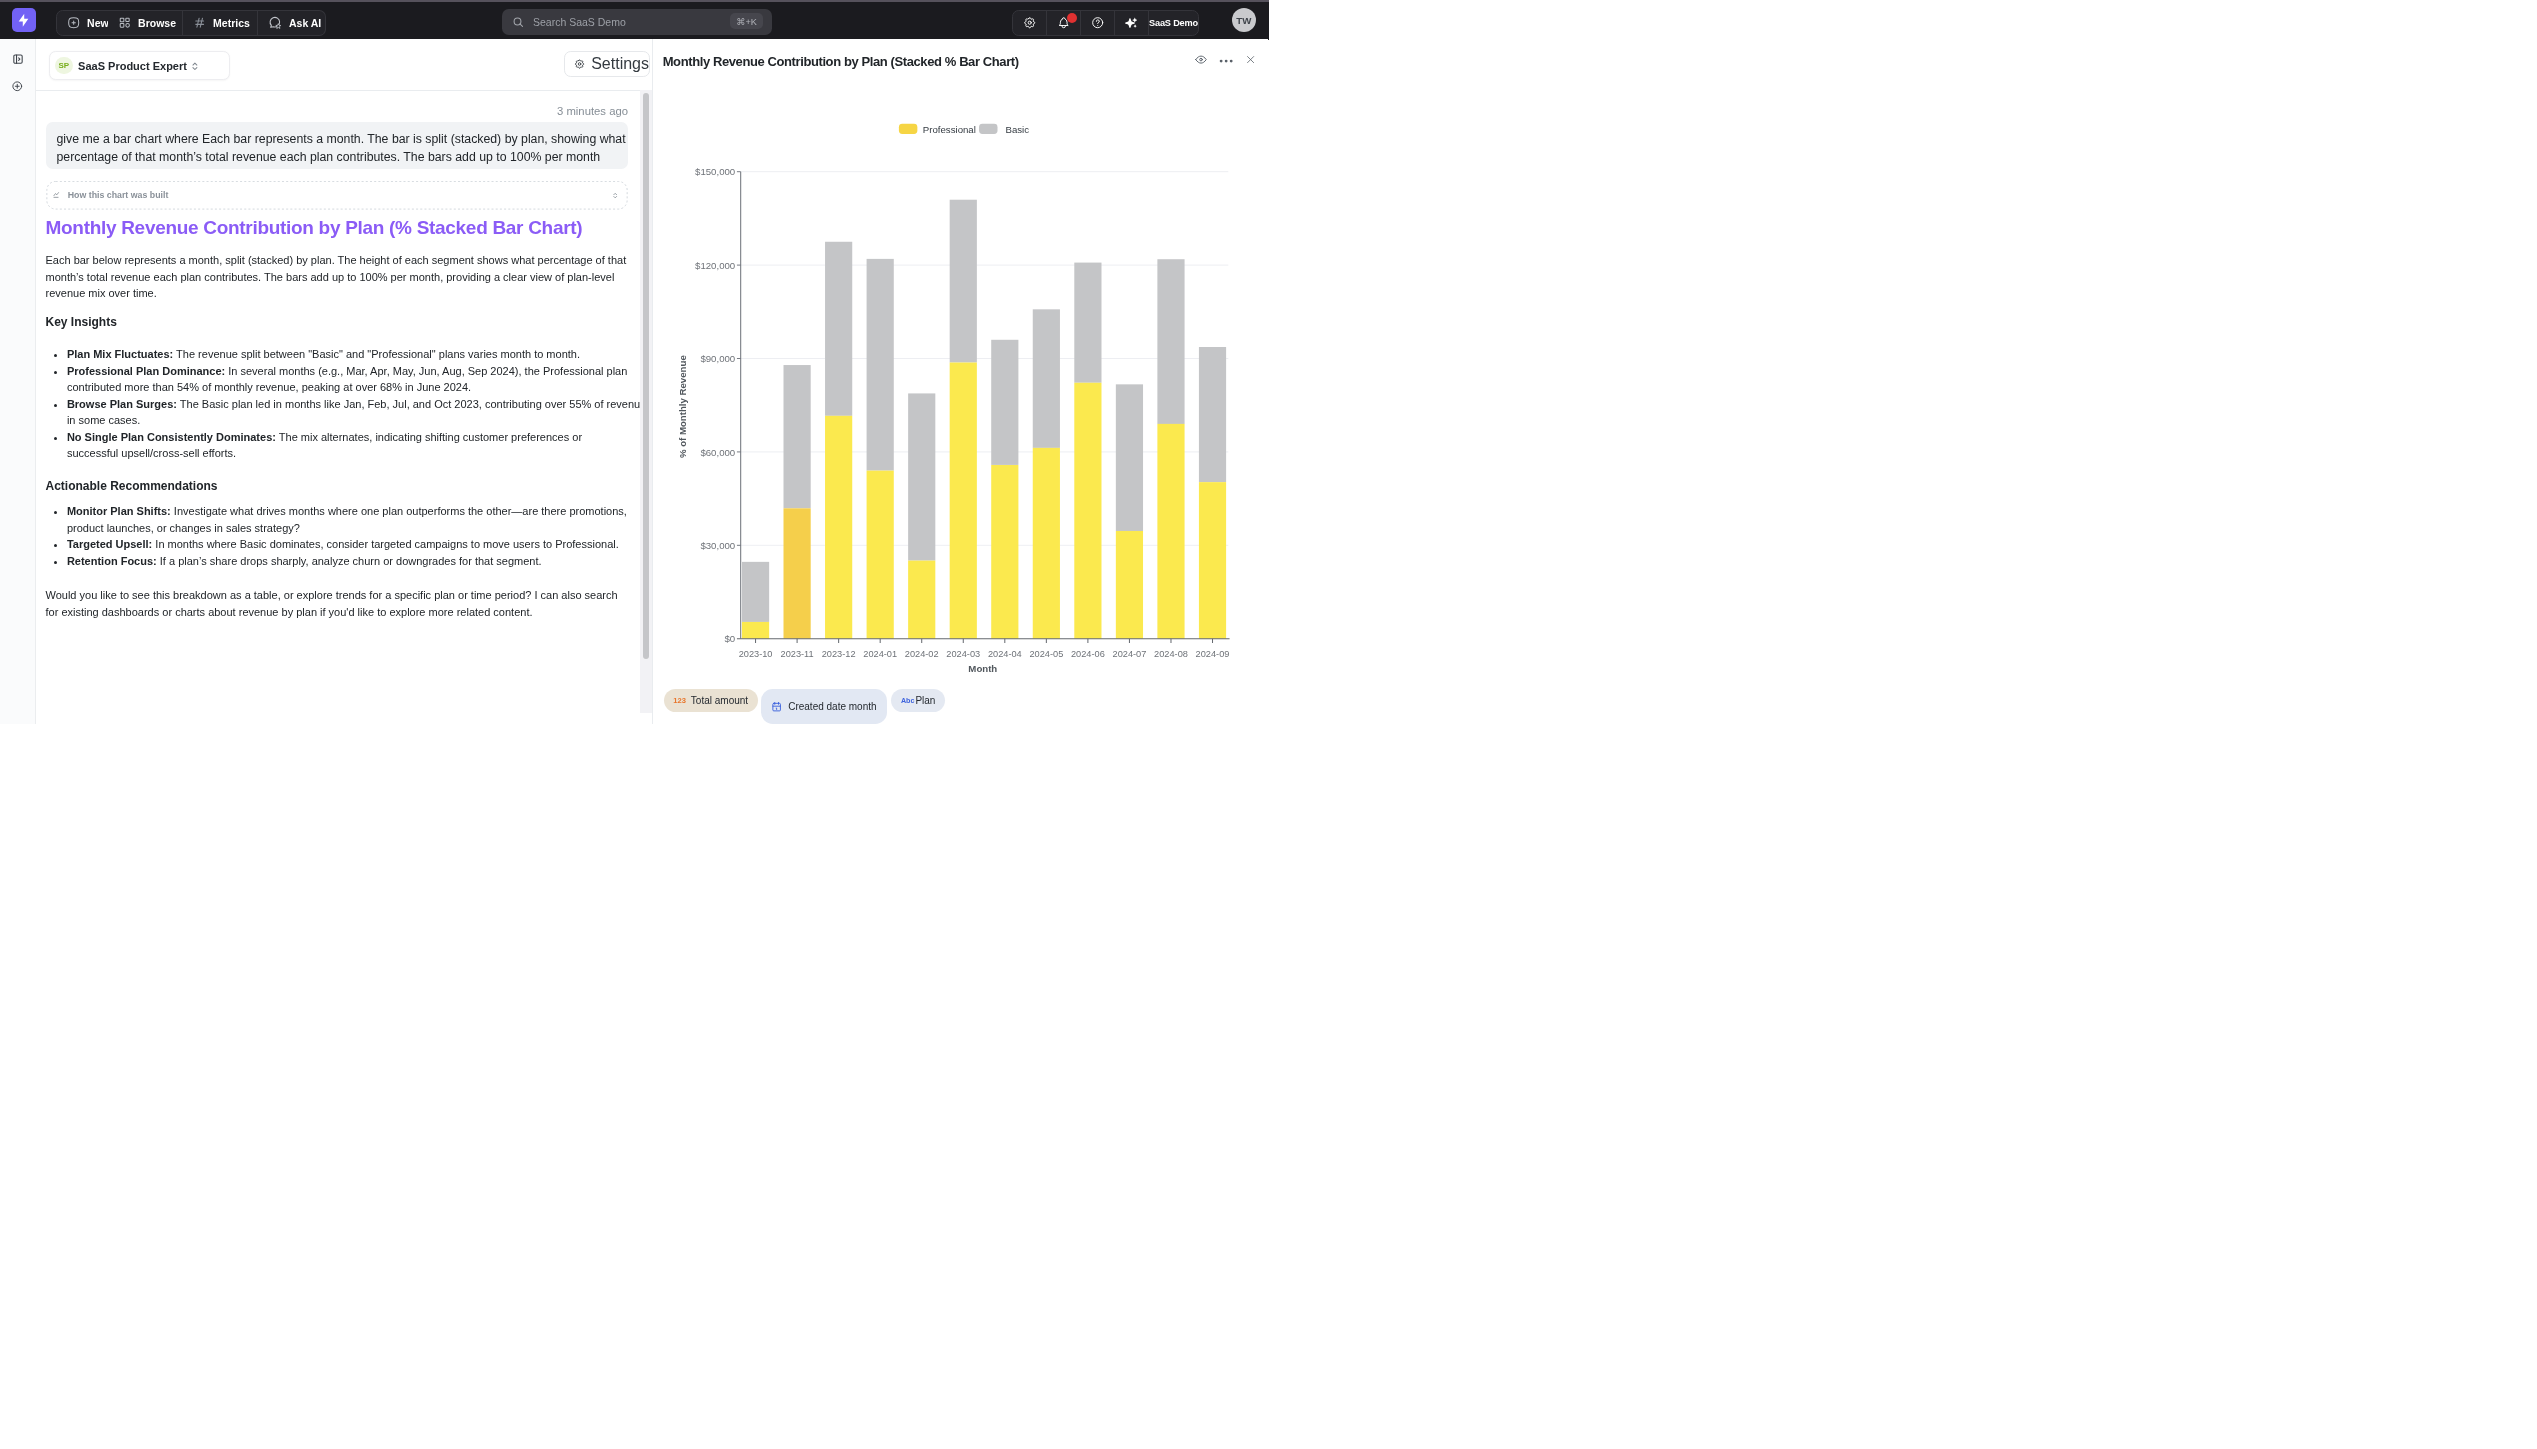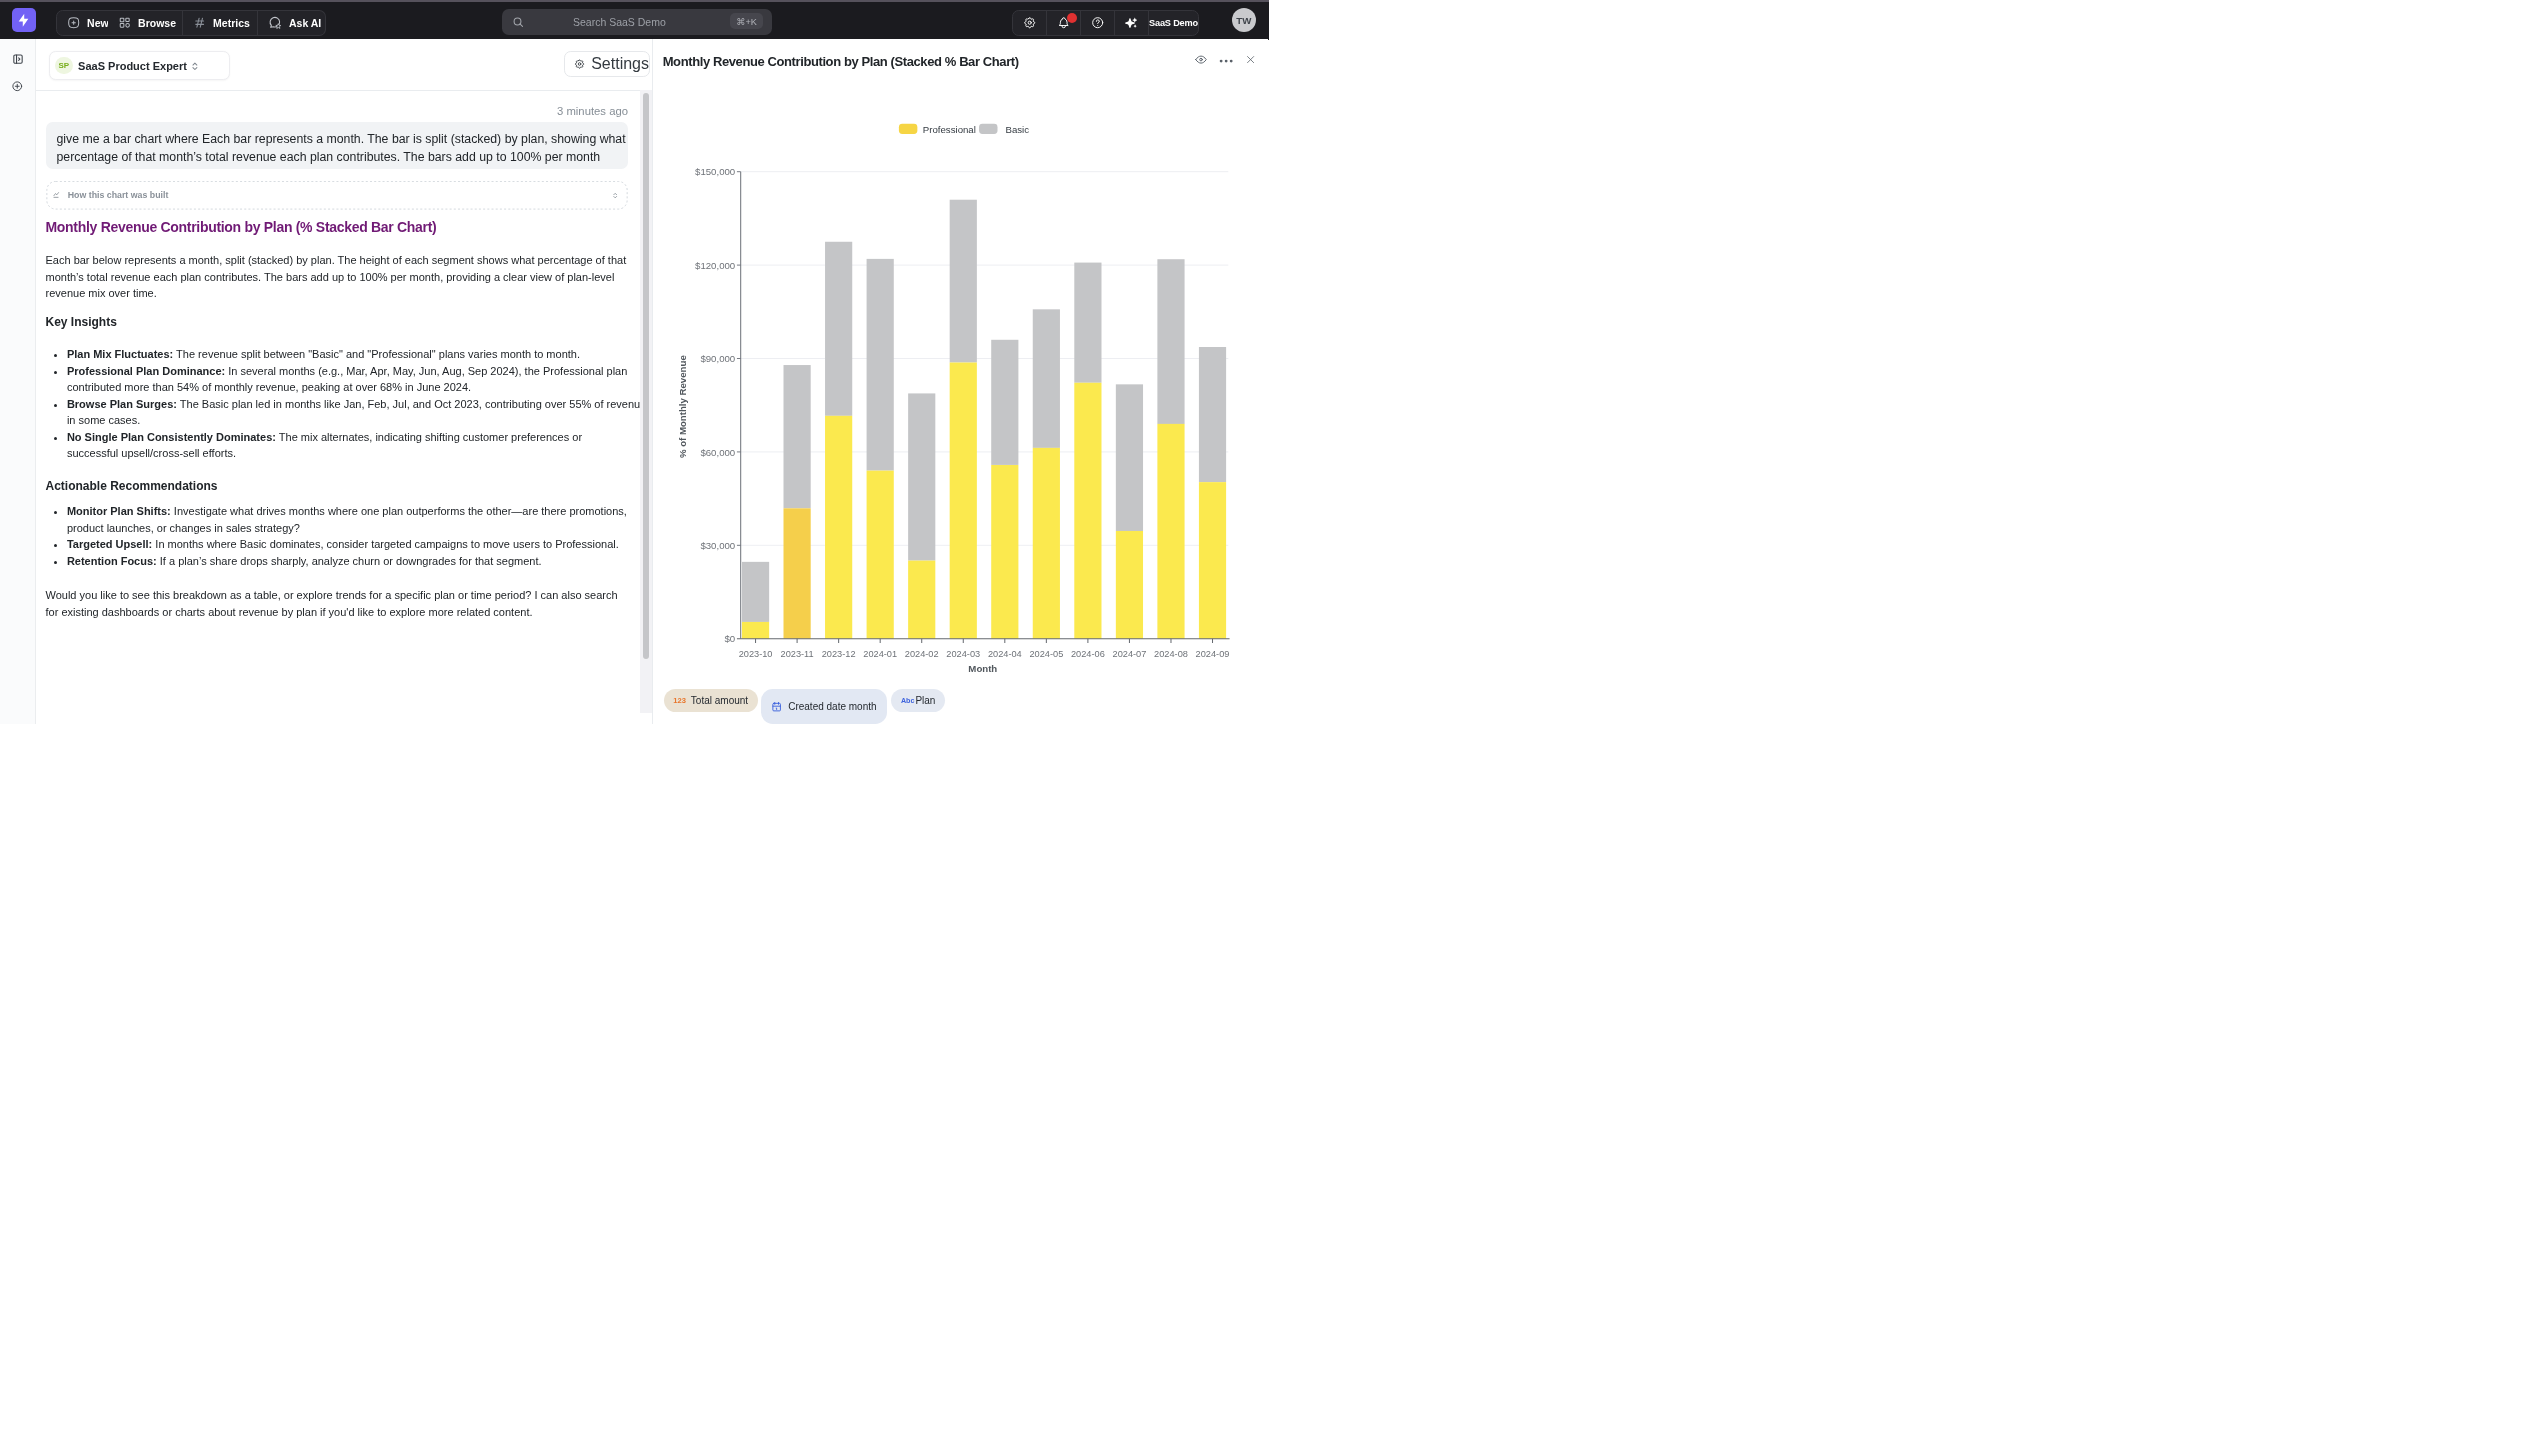--- a/index.html
+++ b/index.html
@@ -61,21 +61,21 @@
         </svg>
       <span style="margin-left:6.7px;">Metrics</span>
     </div>
     <div class="navbtn" style="left:258px; width:68px; border-left:none; border-radius:0 6.7px 6.7px 0; padding-left:10px;">
       <svg width="14.3" height="14.3" viewBox="0 0 24 24" fill="none">
           <path d="M4.5 19 5.6 15.7A8 8 0 1 1 9 17.9z" stroke="#c3c6cc" stroke-width="1.8" stroke-linecap="round" stroke-linejoin="round"></path>
           <path d="M17.30,12.90 L18.48,15.68 L21.48,15.94 L19.20,17.92 L19.89,20.86 L17.30,19.30 L14.71,20.86 L15.40,17.92 L13.12,15.94 L16.12,15.68 Z" fill="#232328" stroke="#c3c6cc" stroke-width="1.4" stroke-linejoin="round"></path>
         </svg>
       <span style="margin-left:6.7px;">Ask AI</span>
     </div>
-    <div style="position:absolute; left:502px; top:7.6px; width:270px; height:25.6px; background:#39393f; border-radius:6.7px; display:flex; align-items:center;gap:40px;">
+    <div style="position:absolute; left:502px; top:7.6px; width:270px; height:25.6px; background:#39393f; border-radius:6.7px; display:flex; align-items:center;">
       <svg style="margin-left:10px;" width="12.6" height="12.6" viewBox="0 0 24 24" fill="none" stroke="#a2a5ab" stroke-width="2" stroke-linecap="round">
           <circle cx="10.5" cy="10.5" r="6.5"></circle>
           <path d="m20 20-4.9-4.9"></path>
         </svg>
       <span style="margin-left:8.4px; color:#9da0a7; font-size:10.5px;">Search SaaS Demo</span>
       <span style="position:absolute; right:9.2px; top:4.2px; background:#46464d; border-radius:5px; color:#b2b4ba; font-size:9.2px; padding:2.5px 5.9px;">⌘+K</span>
     </div>
     <div style="position:absolute; left:1012px; top:8px; width:187px; height:26px; background:#232328; border:0.8px solid #34343a; border-radius:6.7px; display:flex;">
       <div style="width:34px; border-right:0.8px solid #34343a; display:flex; align-items:center; justify-content:center;">
         <svg width="13.4" height="13.4" viewBox="0 0 24 24" fill="none" stroke="#fff" stroke-width="1.7" stroke-linecap="round" stroke-linejoin="round">
@@ -146,21 +146,21 @@
           <path d="M3 14.5 8 8l4 4 5.5-7"></path>
           <path d="M3 20h13"></path>
         </svg>
       <span style="position:absolute; left:21.7px; top:8.6px; color:#8a9199; font-size:8.8px; font-weight:700;">How this chart was built</span>
       <svg style="position:absolute; right:8.4px; top:10px;" width="8.4" height="9.2" viewBox="0 0 24 24" fill="none" stroke="#868e96" stroke-width="2.4" stroke-linecap="round" stroke-linejoin="round">
           <path d="m8 9.5 4-4 4 4M8 14.5l4 4 4-4"></path>
         </svg>
     </div>
 
     <div id="md" style="position:absolute; left:9.5px; top:177px; width:596px; color:#212529; font-size:11px; line-height:16.5px; white-space:nowrap;">
-      <h1 style="font-size:14px; line-height:21px; color:#701a75; letter-spacing:-0.3px; margin:0.8px 0 14.7px 0;">Monthly Revenue Contribution by Plan (% Stacked Bar Chart)</h1>
+      <h1 style="font-size:19px; line-height:21px; color:#8b5cf6; letter-spacing:-0.3px; margin:0.8px 0 14.7px 0;">Monthly Revenue Contribution by Plan (% Stacked Bar Chart)</h1>
       <p>Each bar below represents a month, split (stacked) by plan. The height of each segment shows what percentage of that<br>month’s total revenue each plan contributes. The bars add up to 100% per month, providing a clear view of plan-level<br>revenue mix over time.</p>
       <h3 style="font-size:12px; line-height:16.5px; margin-top:12px;">Key Insights</h3>
       <ul style="margin-top:16px; padding-left:21.4px;">
         <li><b>Plan Mix Fluctuates:</b> The revenue split between "Basic" and "Professional" plans varies month to month.</li>
         <li><b>Professional Plan Dominance:</b> In several months (e.g., Mar, Apr, May, Jun, Aug, Sep 2024), the Professional plan<br>contributed more than 54% of monthly revenue, peaking at over 68% in June 2024.</li>
         <li><b>Browse Plan Surges:</b> The Basic plan led in months like Jan, Feb, Jul, and Oct 2023, contributing over 55% of revenue<br>in some cases.</li>
         <li><b>No Single Plan Consistently Dominates:</b> The mix alternates, indicating shifting customer preferences or<br>successful upsell/cross-sell efforts.</li>
       </ul>
       <h3 style="font-size:12px; line-height:16.5px; margin-top:16px;">Actionable Recommendations</h3>
       <ul style="margin-top:8.6px; padding-left:21.4px;">

